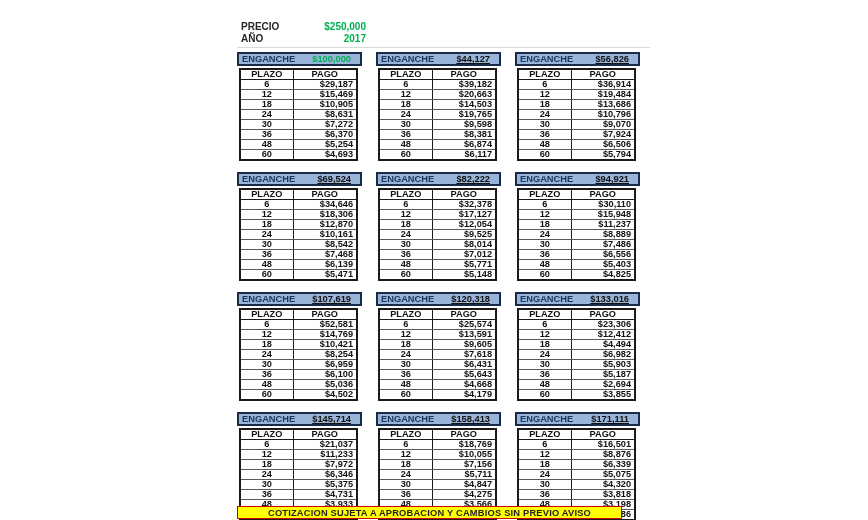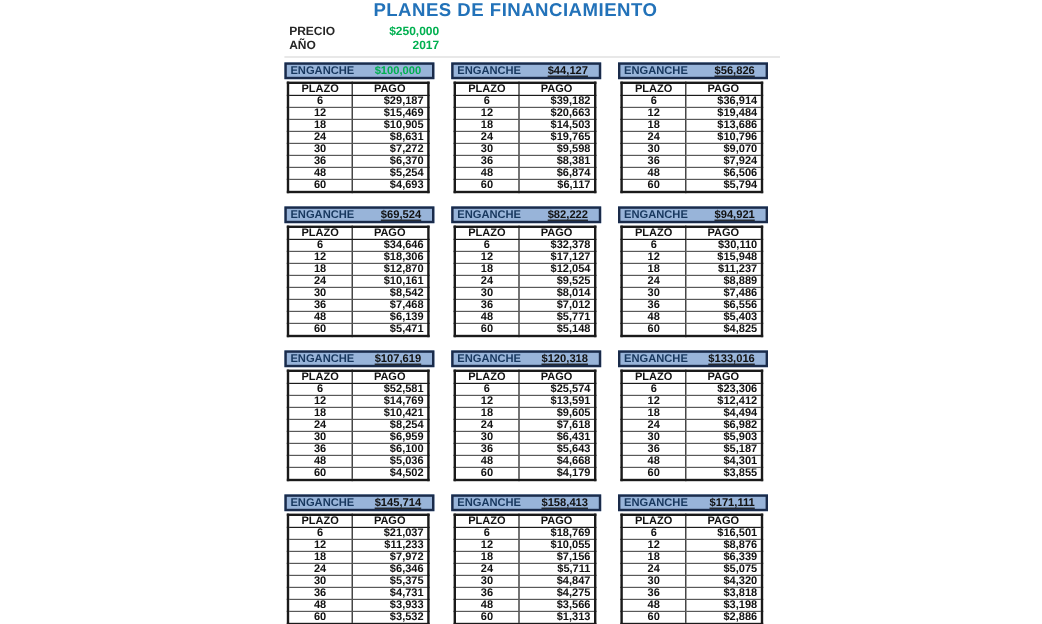--- a/index.html
+++ b/index.html
@@ -77,21 +77,20 @@
     border: 1px solid #D00000;
     display: flex; align-items: center; justify-content: center;
     font-size: 9.3px; font-weight: bold; color: #1f1f1f;
     letter-spacing: 0.2px;
   }
 </style>
 </head>
 <body>
 
 <div class="sheet">
-  <div class="title">PLANES DE FINANCIAMIENTO</div>
 
   <span class="meta-label row-price">PRECIO</span>
   <span class="meta-value row-price">$250,000</span>
 
   <span class="meta-label row-year">AÑO</span>
   <span class="meta-value row-year">2017</span>
 
   <div class="meta-divider"></div>
 
   <div class="plans-grid">
@@ -581,21 +580,21 @@
     <td class="cell-pago">$5,903</td>
   </tr>
 
   <tr class="plan-row">
     <td class="cell-plazo">36</td>
     <td class="cell-pago">$5,187</td>
   </tr>
 
   <tr class="plan-row">
     <td class="cell-plazo">48</td>
-    <td class="cell-pago">$4,301</td>
+    <td class="cell-pago">$2,694</td>
   </tr>
 
   <tr class="plan-row">
     <td class="cell-plazo">60</td>
     <td class="cell-pago">$3,855</td>
   </tr>
 </tbody>
     </table>
   </div>
 
@@ -761,13 +760,14 @@
 
   <tr class="plan-row">
     <td class="cell-plazo">60</td>
     <td class="cell-pago">$2,886</td>
   </tr>
 </tbody>
     </table>
   </div>
 </div>
 
+  <div class="banner">COTIZACION SUJETA A APROBACION Y CAMBIOS SIN PREVIO AVISO</div>
 </div>
 
 </body></html>

